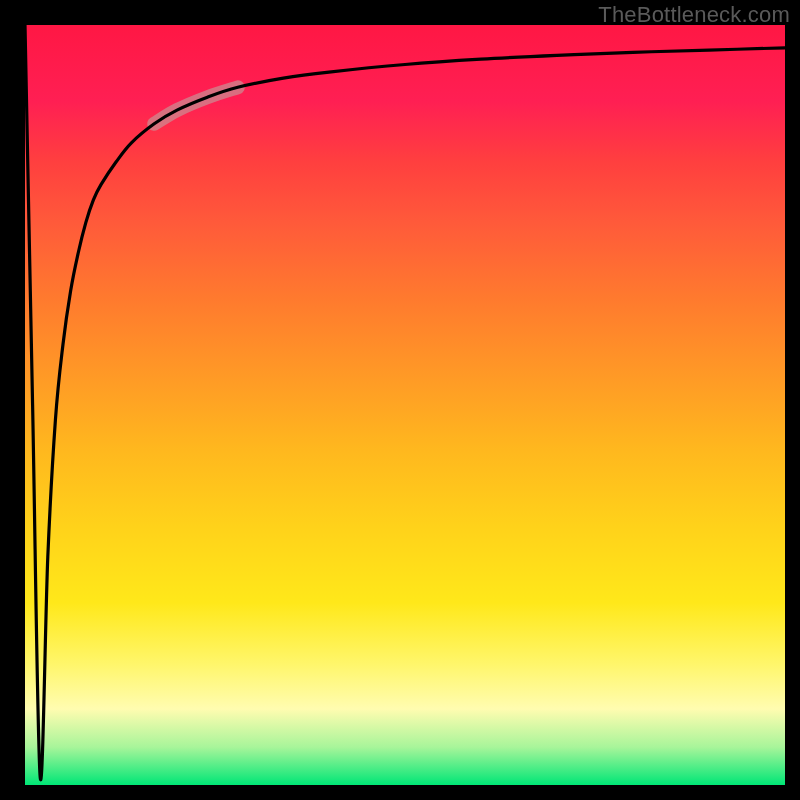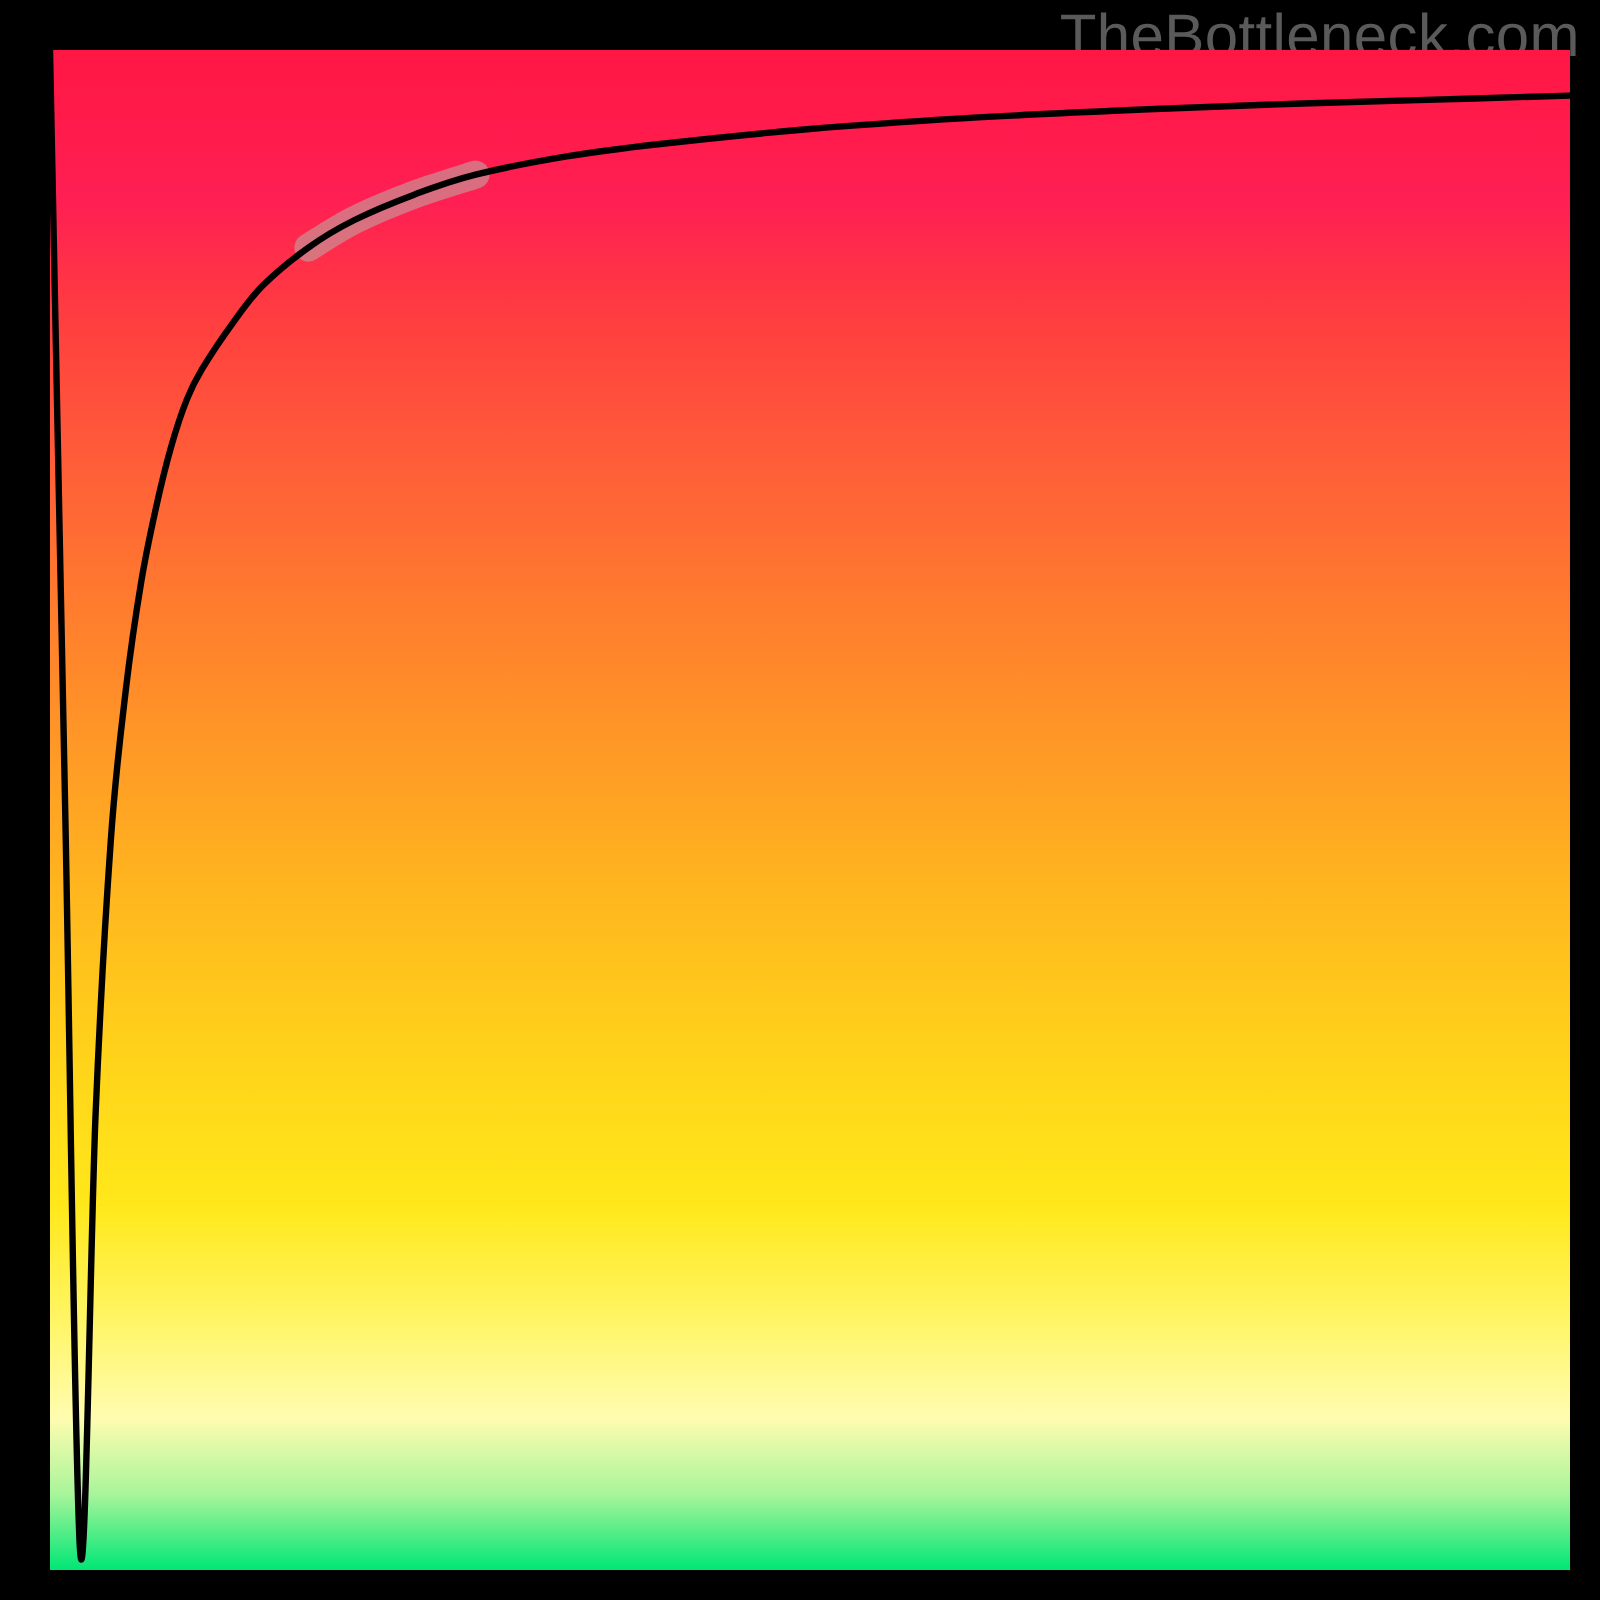--- a/index.html
+++ b/index.html
@@ -53,21 +53,21 @@
     left: 0;
     top: 0;
     width: 100%;
     height: 100%;
   }
   .attribution {
     position: absolute;
     top: 2px;
     right: 10px;
     color: #5a5a5a;
-    font-size: 30px;
+    font-size: 22px;
     font-weight: 500;
     letter-spacing: 0.2px;
   }
 </style>
 </head>
 <body>
 
 <div class="frame">
   <div class="attribution">TheBottleneck.com</div>
 

